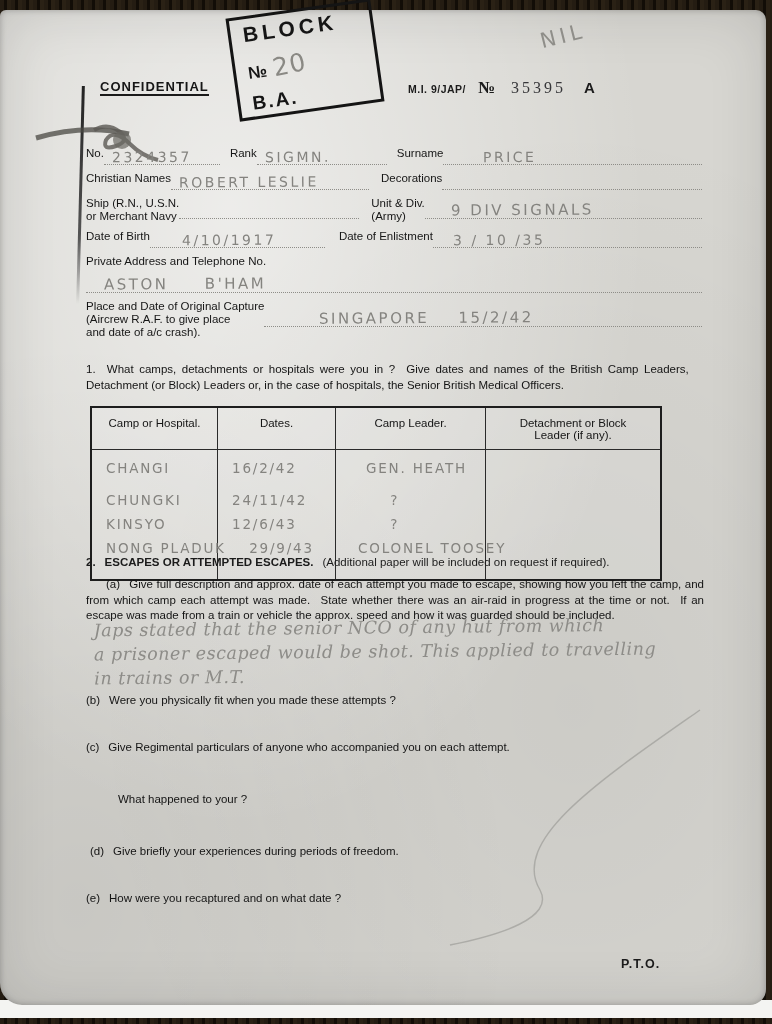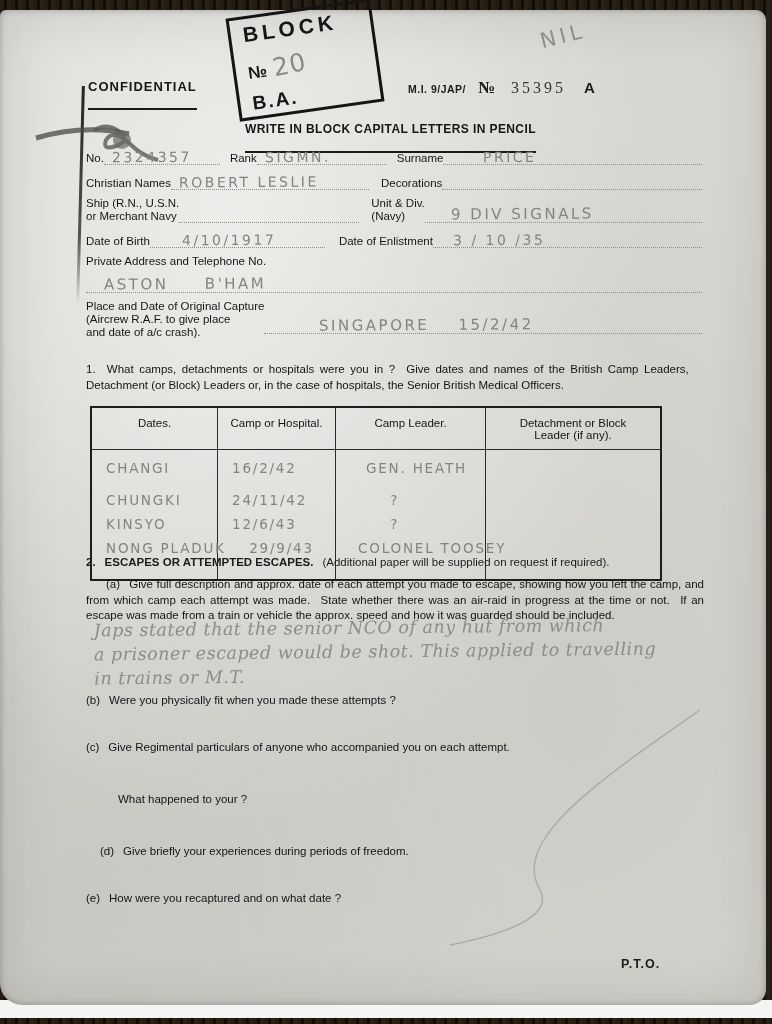--- a/index.html
+++ b/index.html
@@ -16,21 +16,21 @@
            radial-gradient(ellipse at 75% 70%, rgba(0,0,0,.05), rgba(0,0,0,0) 60%),
            radial-gradient(ellipse at 10% 90%, rgba(0,0,0,.07), rgba(0,0,0,0) 45%),
            #d7d6d1;
          border-radius:6px 10px 16px 22px;
          box-shadow:inset 0 0 60px rgba(0,0,0,.12), inset 0 0 6px rgba(0,0,0,.25);}
   .fold-line{position:absolute;left:79px;top:86px;width:3px;height:218px;
              background:linear-gradient(#222, #555 70%, rgba(80,80,80,0));transform:rotate(1.5deg);}
   
   .p{position:absolute;font-size:11.5px;line-height:15px;color:#161616;}
   .bold{font-weight:bold;}
-  .underl{border-bottom:2px solid #1a1a1a;padding-bottom:14px;}
+  .underl{border-bottom:2px solid #1a1a1a;padding-bottom:0;margin-left:12px;}
   
   .hw{font-family:"DejaVu Sans",sans-serif;color:#84837f;letter-spacing:2.5px;
       font-size:14px;white-space:nowrap;transform:rotate(-.4deg);}
   
   .cursive{font-family:"DejaVu Serif",serif;font-style:italic;color:#8d8c88;
            font-size:17.5px;line-height:24px;letter-spacing:.5px;}
   
   .stamp{position:absolute;left:232px;top:8px;width:118px;height:92px;
          border:3.5px solid #141414;transform:rotate(-8deg);padding:4px 10px 2px 12px;
          display:flex;flex-direction:column;justify-content:space-between;}
@@ -43,21 +43,21 @@
   .nil{position:absolute;left:540px;top:24px;font-family:"DejaVu Sans",sans-serif;
        font-size:21px;color:#8f8e89;transform:rotate(-14deg);letter-spacing:4px;}
   .refline{position:absolute;left:408px;top:78px;display:flex;align-items:baseline;}
   .refline .mi9{font-size:10.5px;font-weight:bold;letter-spacing:.5px;}
   .refline .nosym{font-family:"Liberation Serif",serif;font-weight:bold;font-size:17px;margin-left:12px;}
   .refline .serial{font-family:"Liberation Serif",serif;font-size:16px;color:#37373a;
                    letter-spacing:3px;margin-left:16px;}
   .refline .suffix{font-weight:bold;font-size:15px;margin-left:18px;}
   
   .form{position:absolute;left:86px;top:147px;width:616px;}
-  .row{display:flex;align-items:flex-end;margin-bottom:7px;}
+  .row{display:flex;margin-bottom:7px;}
   .lbl{font-size:11.5px;color:#161616;white-space:nowrap;padding-bottom:1px;}
   .lbl2{font-size:11.5px;line-height:13px;color:#161616;white-space:nowrap;}
   .fill{border-bottom:1.3px dotted #8e8d88;height:17px;position:relative;}
   .fill .hw{position:absolute;left:8px;bottom:-1px;}
   .grow{flex:1;}
   
   .para{position:absolute;font-size:11.5px;line-height:15.5px;color:#141414;text-align:justify;}
   
   .camps{position:absolute;left:90px;top:406px;width:568px;border:2.5px solid #1d1d1d;background:rgba(255,255,255,.12);}
   .trow{display:grid;grid-template-columns:126px 118px 150px 1fr;}
@@ -102,21 +102,20 @@
 
   <div class="nil">NIL</div>
 
   <div class="refline">
     <span class="mi9">M.I. 9/JAP/</span>
     <span class="nosym">№</span>
     <span class="serial">35395</span>
     <span class="suffix">A</span>
   </div>
 
-  <div class="p bold underl" style="left:245px;top:122px;font-size:12px;letter-spacing:.4px;">WRITE IN BLOCK CAPITAL LETTERS IN PENCIL</div>
 
   <div class="form">
 
     <div class="row">
       <span class="lbl">No.</span>
       <span class="fill" style="width:116px;">
         <span class="hw">2324357</span>
         </span>
       <span class="lbl" style="margin-left:10px;">Rank</span>
       <span class="fill" style="width:130px;">
@@ -132,31 +131,31 @@
       <span class="lbl">Christian Names</span>
       <span class="fill" style="width:198px;">
         <span class="hw">ROBERT LESLIE</span>
         </span>
       <span class="lbl" style="margin-left:12px;">Decorations</span>
       <span class="fill grow">
         <span class="hw"></span>
         </span>
     </div>
 
-    <div class="row" style="align-items:flex-end;">
+    <div class="row" style="align-items:center;">
       <span class="lbl2">
         <div>Ship (R.N., U.S.N.</div>
         <div>or Merchant Navy</div>
       </span>
       <span class="fill" style="width:180px;">
         <span class="hw"></span>
         </span>
       <span class="lbl2" style="margin-left:12px;">
         <div>Unit &amp; Div.</div>
-        <div>(Navy)</div>
+        <div>(Army)</div>
       </span>
       <span class="fill grow">
         <span class="hw" style="left:26px;font-size:15px;">9 DIV SIGNALS</span>
         </span>
     </div>
 
 
     <div class="row">
       <span class="lbl">Date of Birth</span>
       <span class="fill" style="width:175px;">
@@ -176,32 +175,32 @@
         <span class="hw" style="left:18px;font-size:15px;">ASTON&nbsp;&nbsp;&nbsp;&nbsp;&nbsp;B'HAM</span>
         </span>
     </div>
 
     <div class="row" style="align-items:flex-start;margin-top:3px;">
       <span class="lbl2">
         <div>Place and Date of Original Capture</div>
         <div>(Aircrew R.A.F. to give place</div>
         <div>and date of a/c crash).</div>
       </span>
-      <span class="fill grow" style="margin-top:16px;">
+      <span class="fill grow" style="margin-top:9px;">
         <span class="hw" style="left:55px;font-size:15px;">SINGAPORE&nbsp;&nbsp;&nbsp;&nbsp;15/2/42</span>
         </span>
     </div>
   </div>
 
   <div class="para" style="left:86px;top:362px;width:614px;">1.  What camps, detachments or hospitals were you in ?  Give dates and names of the British Camp Leaders,  Detachment (or Block) Leaders or, in the case of hospitals, the Senior British Medical Officers.</div>
 
   <div class="camps">
     <div class="trow">
+      <div class="hcell">Camp or Hospital.</div>
       <div class="hcell">Dates.</div>
-      <div class="hcell">Camp or Hospital.</div>
       <div class="hcell">Camp Leader.</div>
       <div class="hcell" style="padding-left:22px;padding-right:22px;">Detachment or Block Leader (if any).</div>
     </div>
     <div class="trow body-pad-top">
       <div class="bcell"><span class="hw">CHANGI</span></div>
       <div class="bcell"><span class="hw">16/2/42</span></div>
       <div class="bcell" style="padding-left:30px;"><span class="hw">GEN.&nbsp;HEATH</span></div>
       <div class="bcell"><span class="hw"></span></div>
     </div>
     <div class="trow">
@@ -219,38 +218,38 @@
     <div class="trow body-pad-bot">
       <div class="bcell"><span class="hw">NONG&nbsp;PLADUK</span></div>
       <div class="bcell"><span class="hw">29/9/43</span></div>
       <div class="bcell" style="padding-left:22px;"><span class="hw">COLONEL&nbsp;TOOSEY</span></div>
       <div class="bcell"><span class="hw"></span></div>
     </div>
   </div>
 
   <div class="s2title">
     <span class="bold">2.  ESCAPES OR ATTEMPTED ESCAPES.</span>
-    <span> (Additional paper will be supplied on request if required).</span>
+    <span> (Additional paper will be included on request if required).</span>
   </div>
 
   <div class="para" style="left:86px;top:577px;width:618px;text-indent:20px;">(a)  Give full description and approx. date of each attempt you made to escape, showing how you left the camp, and from which camp each attempt was made.  State whether there was an air-raid in progress at the time or not.  If an escape was made from a train or vehicle the approx. speed and how it was guarded should be included.</div>
 
   <div class="answer">
     <div class="cursive">Japs stated that the senior NCO of any hut from which</div>
     <div class="cursive">a prisoner escaped would be shot. This applied to travelling</div>
     <div class="cursive">in trains or M.T.</div>
   </div>
 
   <div class="para" style="left:86px;top:740px;width:600px;">(c)  Give Regimental particulars of anyone who accompanied you on each attempt.</div>
 
   <div class="para" style="left:86px;top:693px;width:600px;">(b)  Were you physically fit when you made these attempts ?</div>
 
   <div class="para" style="left:118px;top:792px;width:400px;">What happened to your ?</div>
 
-  <div class="para" style="left:100px;top:844px;width:600px;">(d)  Give briefly your experiences during periods of freedom.</div>
+  <div class="para" style="left:90px;top:844px;width:600px;">(d)  Give briefly your experiences during periods of freedom.</div>
 
   <div class="para" style="left:86px;top:891px;width:600px;">(e)  How were you recaptured and on what date ?</div>
 
   <svg style="position:absolute;left:420px;top:690px;" width="290" height="270" viewBox="0 0 290 270">
     <path d="M280,20 C180,90 90,150 120,200 C135,228 80,245 30,255" stroke="#8a8a86" stroke-width="1.4" fill="none" opacity=".5"></path>
   </svg>
 
   <div class="pto">P.T.O.</div>
 </div>
 

